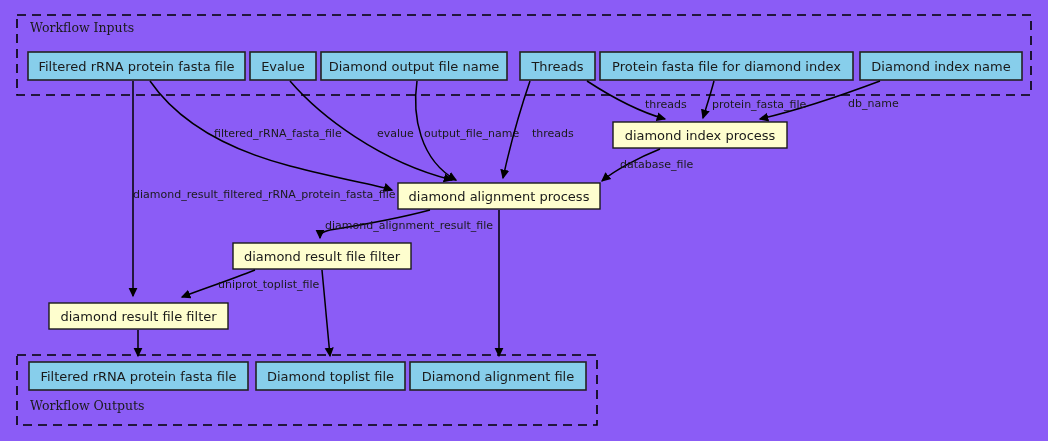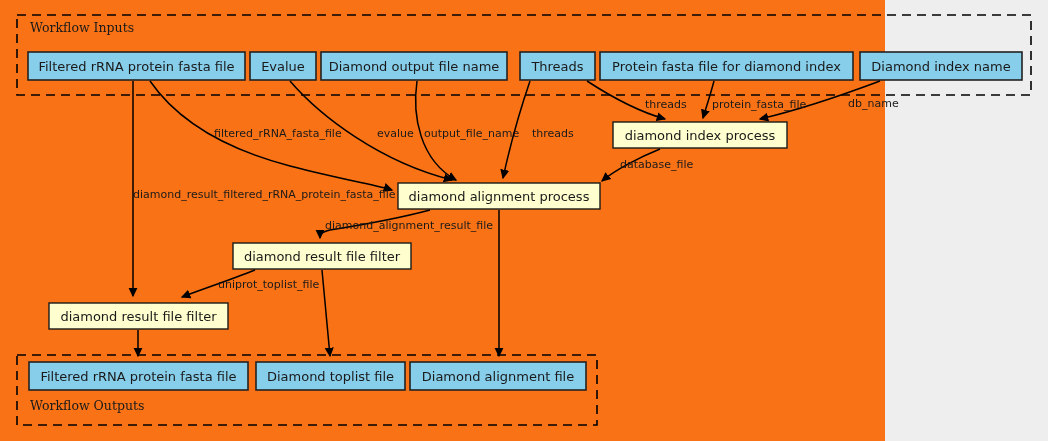--- a/index.html
+++ b/index.html
@@ -8,23 +8,23 @@
     background: #eeeeee;
   }
   body {
     width: 1048px;
     height: 441px;
     font-family: "DejaVu Sans", sans-serif;
     overflow: hidden;
   }
   #diagram-root {
     position: relative;
-    width: 885px;
+    width: 1048px;
     height: 441px;
-    background: #f97316;
+    background: #8b5cf6;
   }
   svg.diagram {
     position: absolute;
     top: 0;
     left: 0;
     width: 1048px;
     height: 441px;
   }
   .group-frame {
     fill: none;

